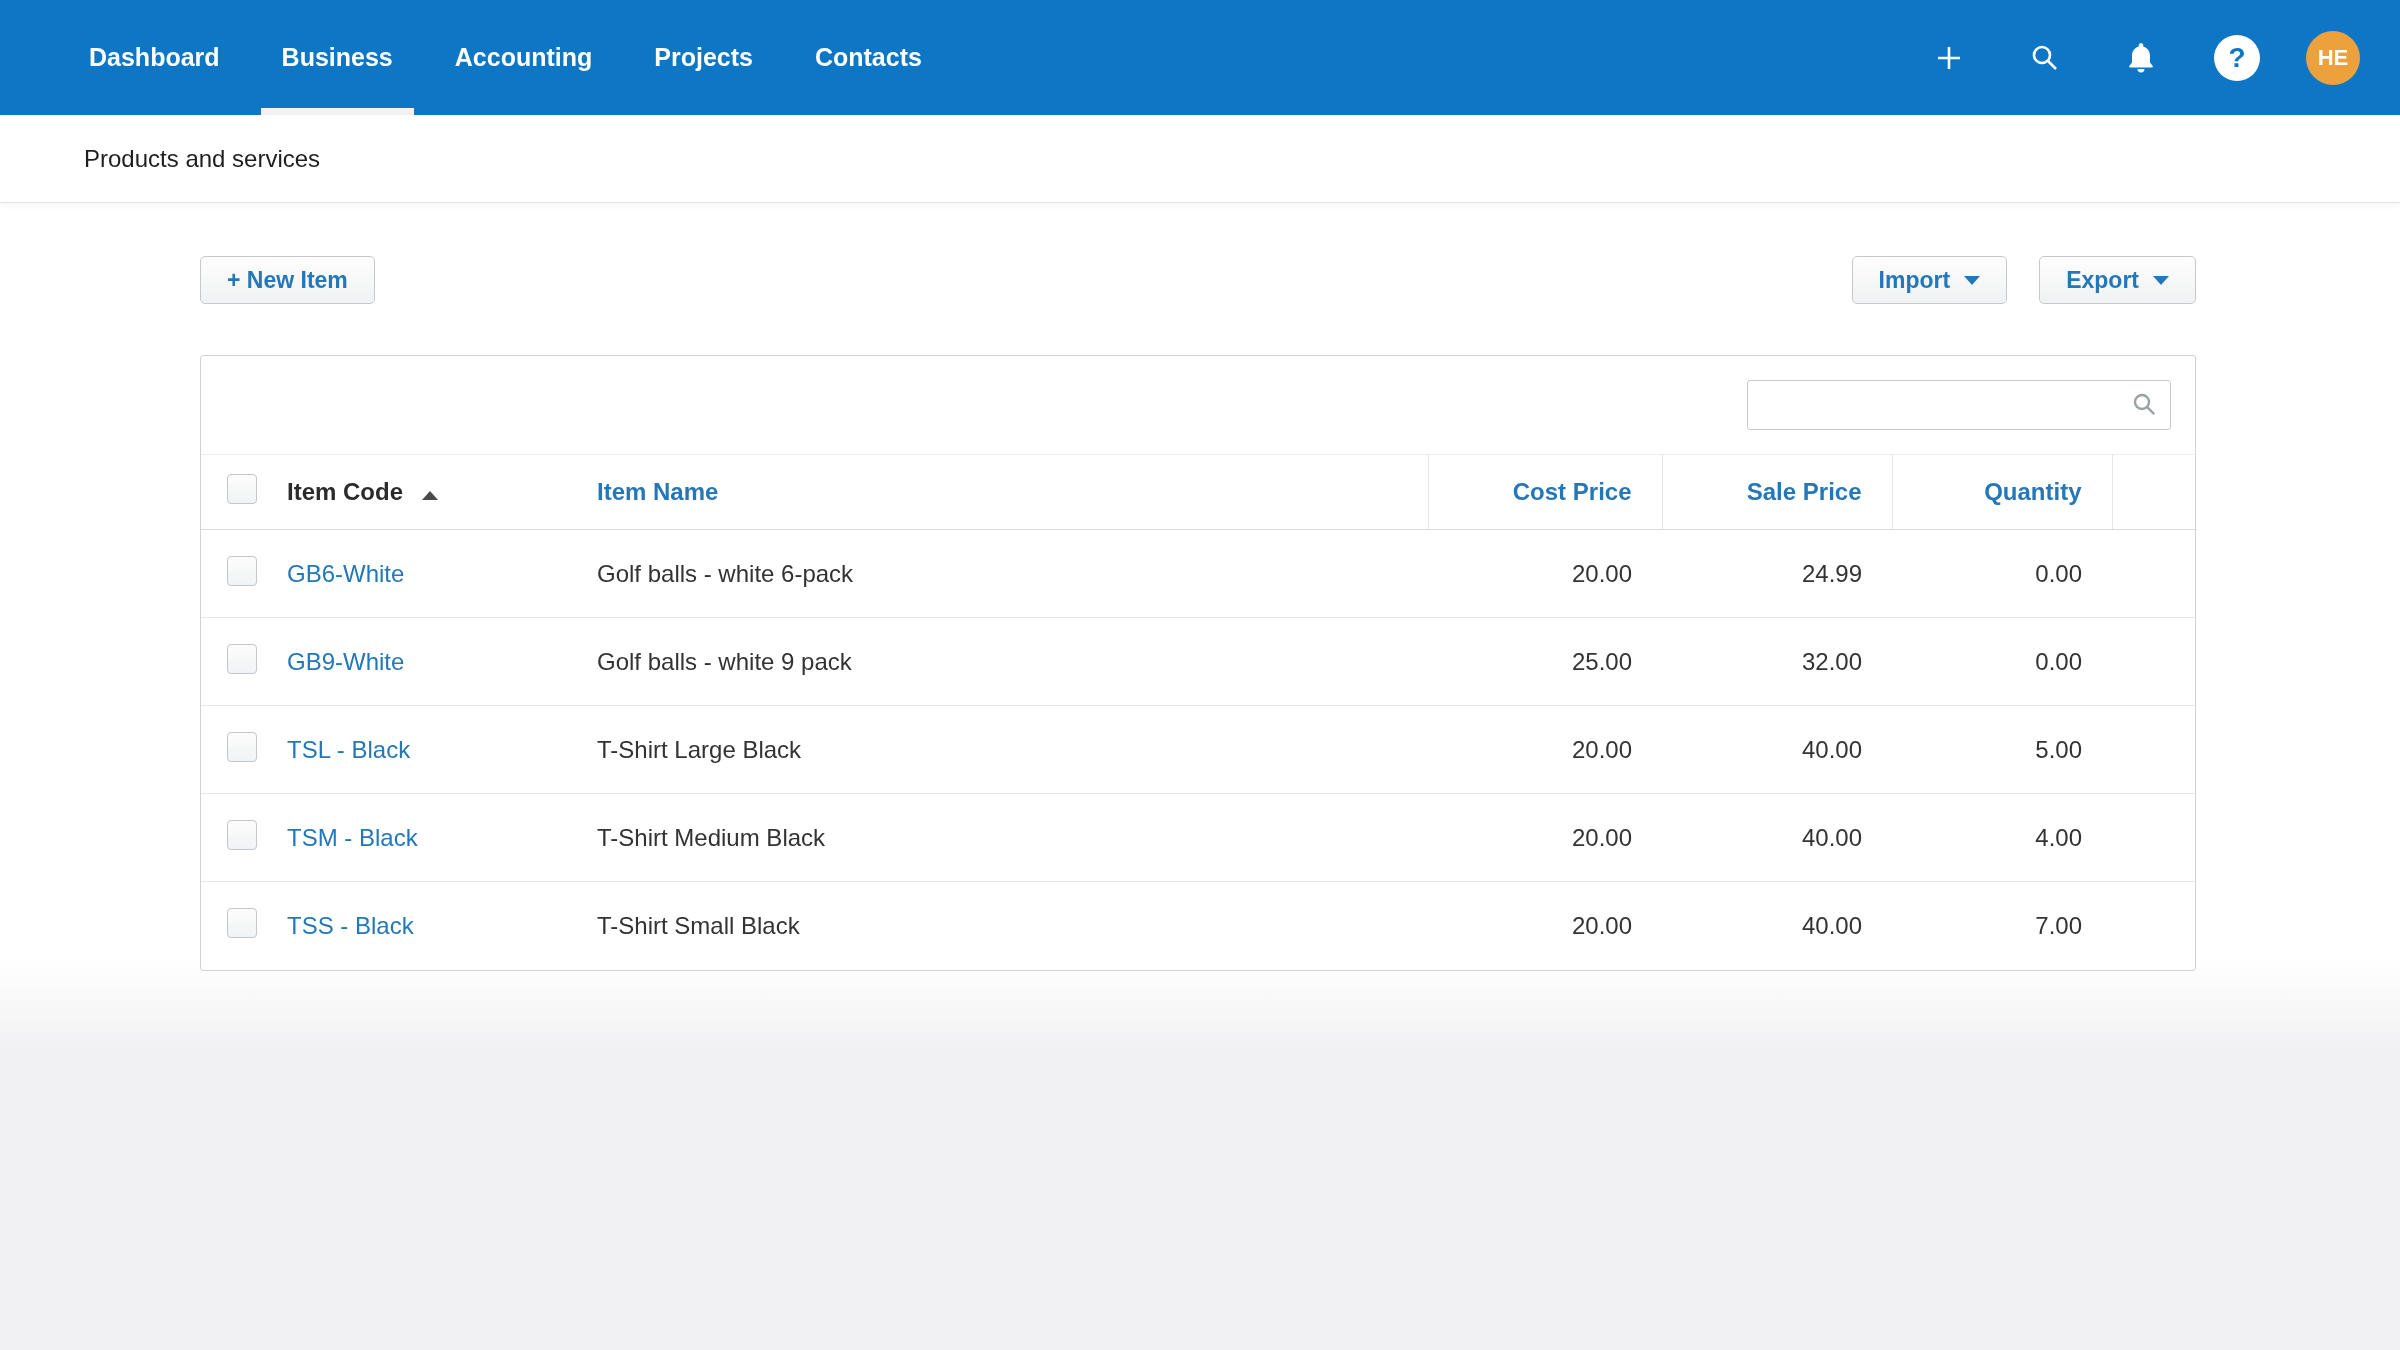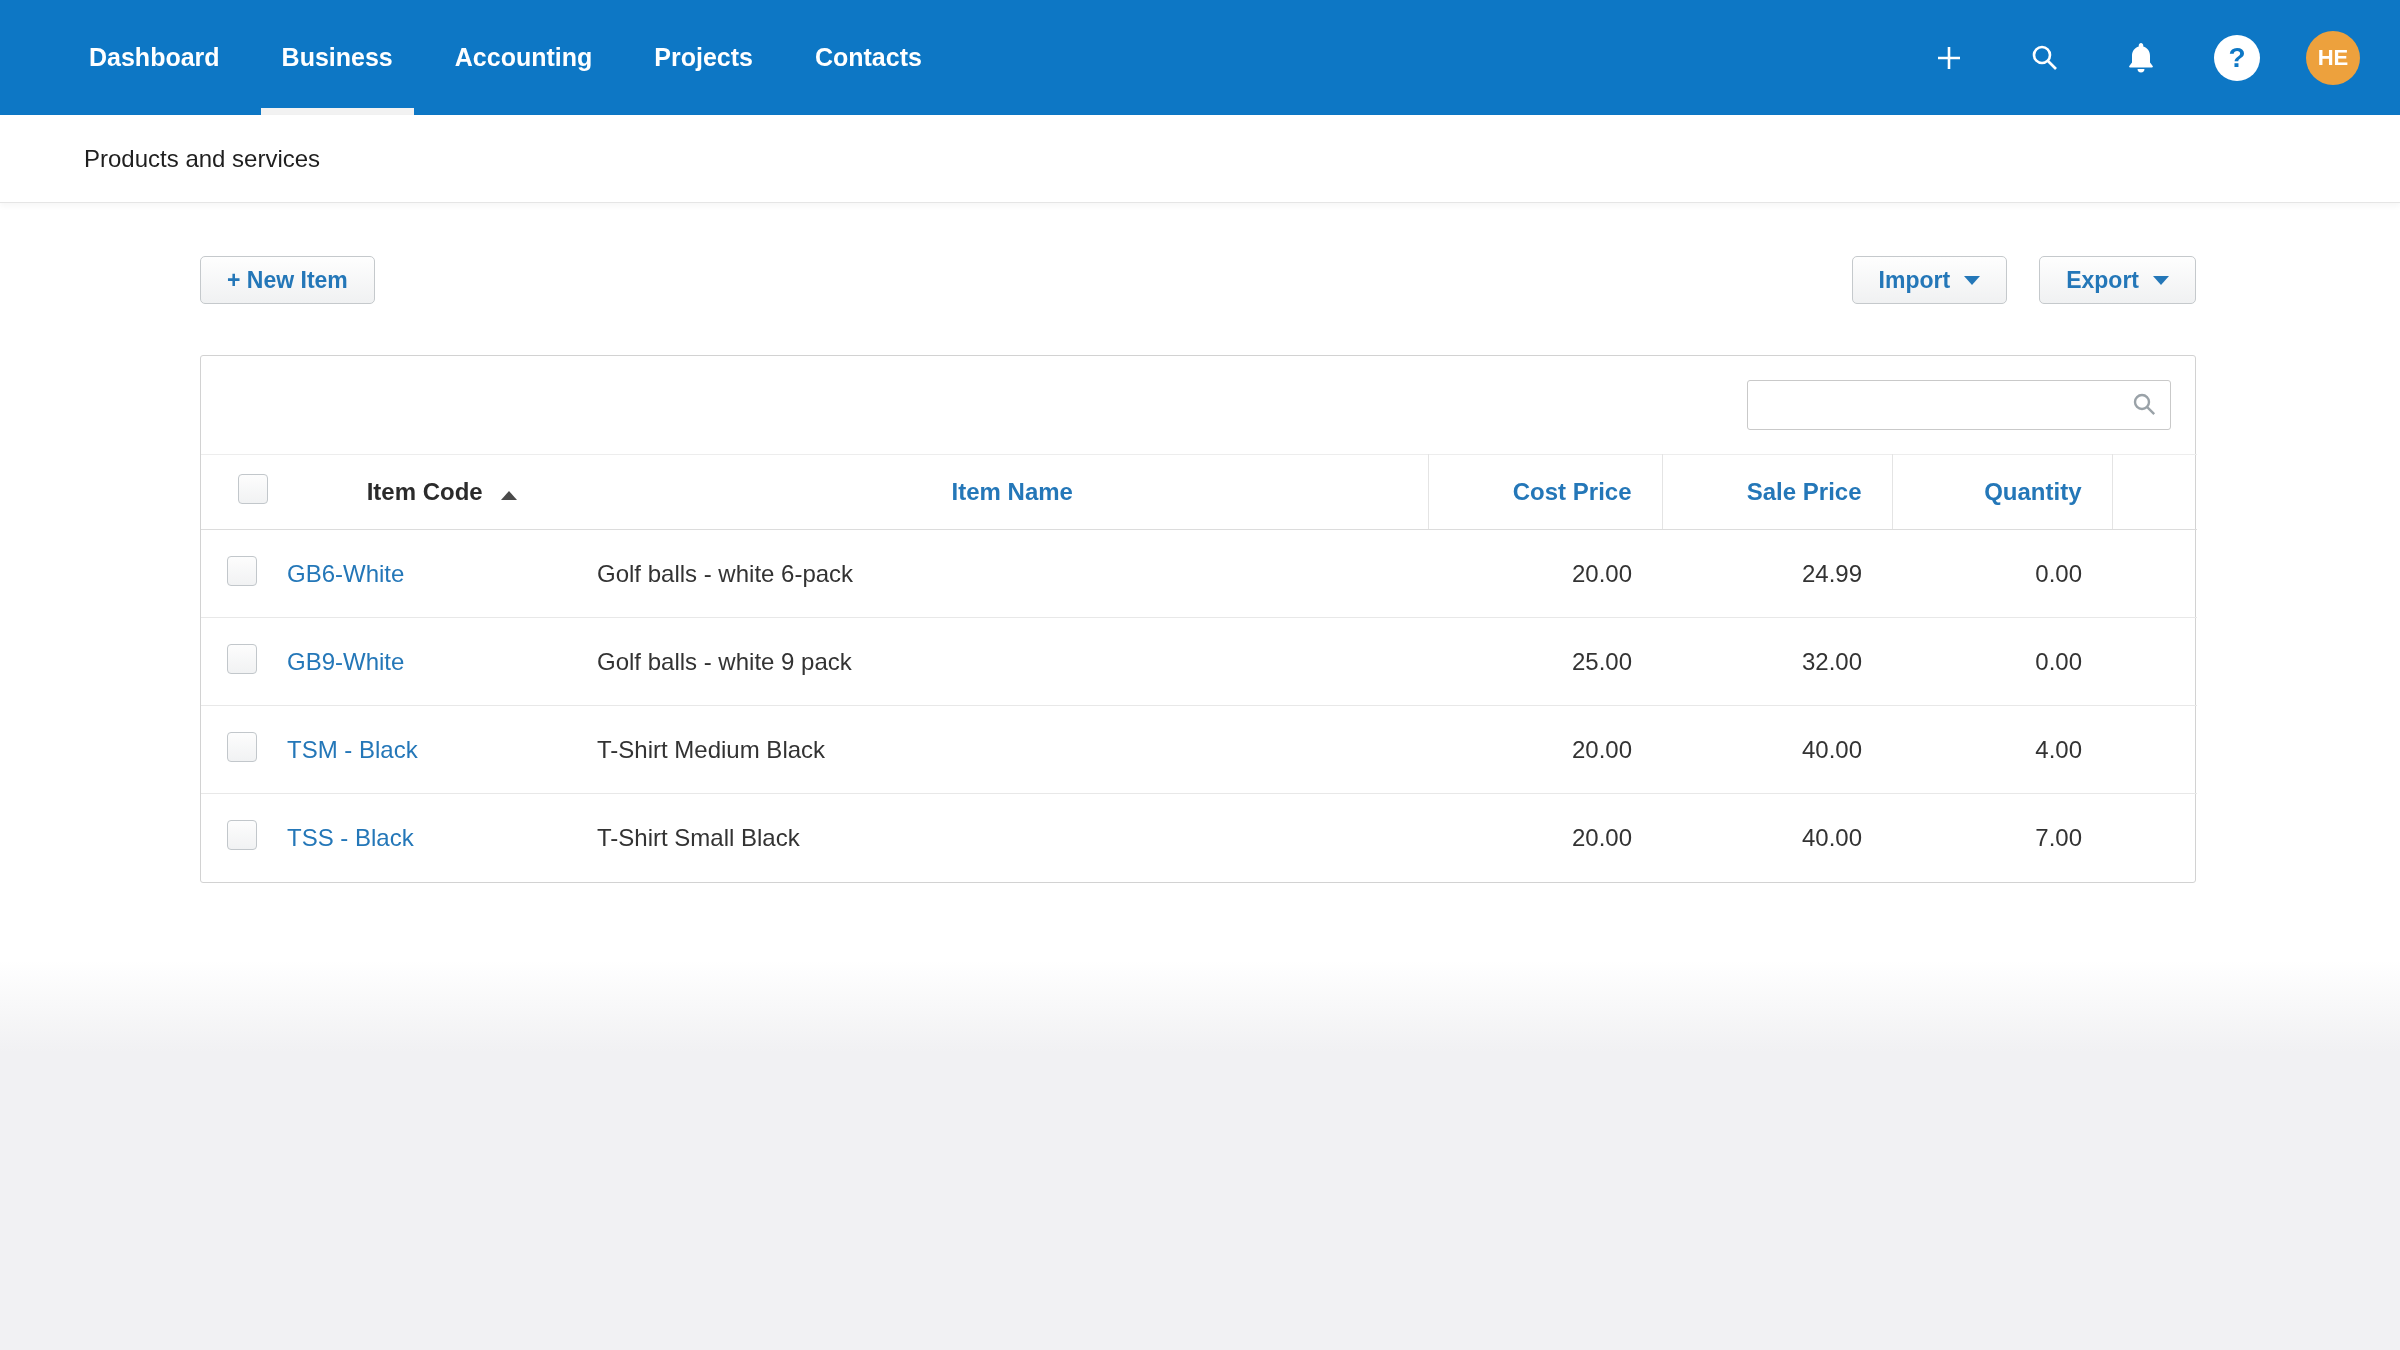--- a/index.html
+++ b/index.html
@@ -194,21 +194,21 @@
     width:100%;
     border-collapse:collapse;
     table-layout:fixed;
   }
   th {
     height:75px;
     font-size:24px;
     font-weight:bold;
     border-top:1px solid #ededed;
     border-bottom:1px solid #dcdcdc;
-    text-align:center;
+    text-align:left;
     vertical-align:middle;
     color:#2477b8;
   }
   th.divider { border-right:1px solid #e4e4e4;margin-left:44px; }
   td {
     height:88px;
     font-size:24px;
     border-top:1px solid #e8e8e8;
     vertical-align:middle;
     color:#333;
@@ -369,20 +369,29 @@
             <td class="cell-check"><span class="checkbox"></span></td>
             <td class="cell-code"><span class="item-code-link">GB9-White</span></td>
             <td>Golf balls - white 9 pack</td>
             <td class="num">25.00</td>
             <td class="num">32.00</td>
             <td class="num">0.00</td>
             <td></td>
           </tr>
           <tr class="data-row">
             <td class="cell-check"><span class="checkbox"></span></td>
+            <td class="cell-code"><span class="item-code-link">TSL - Black</span></td>
+            <td>T-Shirt Large Black</td>
+            <td class="num">20.00</td>
+            <td class="num">40.00</td>
+            <td class="num">5.00</td>
+            <td></td>
+          </tr>
+          <tr class="data-row">
+            <td class="cell-check"><span class="checkbox"></span></td>
             <td class="cell-code"><span class="item-code-link">TSM - Black</span></td>
             <td>T-Shirt Medium Black</td>
             <td class="num">20.00</td>
             <td class="num">40.00</td>
             <td class="num">4.00</td>
             <td></td>
           </tr>
           <tr class="data-row">
             <td class="cell-check"><span class="checkbox"></span></td>
             <td class="cell-code"><span class="item-code-link">TSS - Black</span></td>

